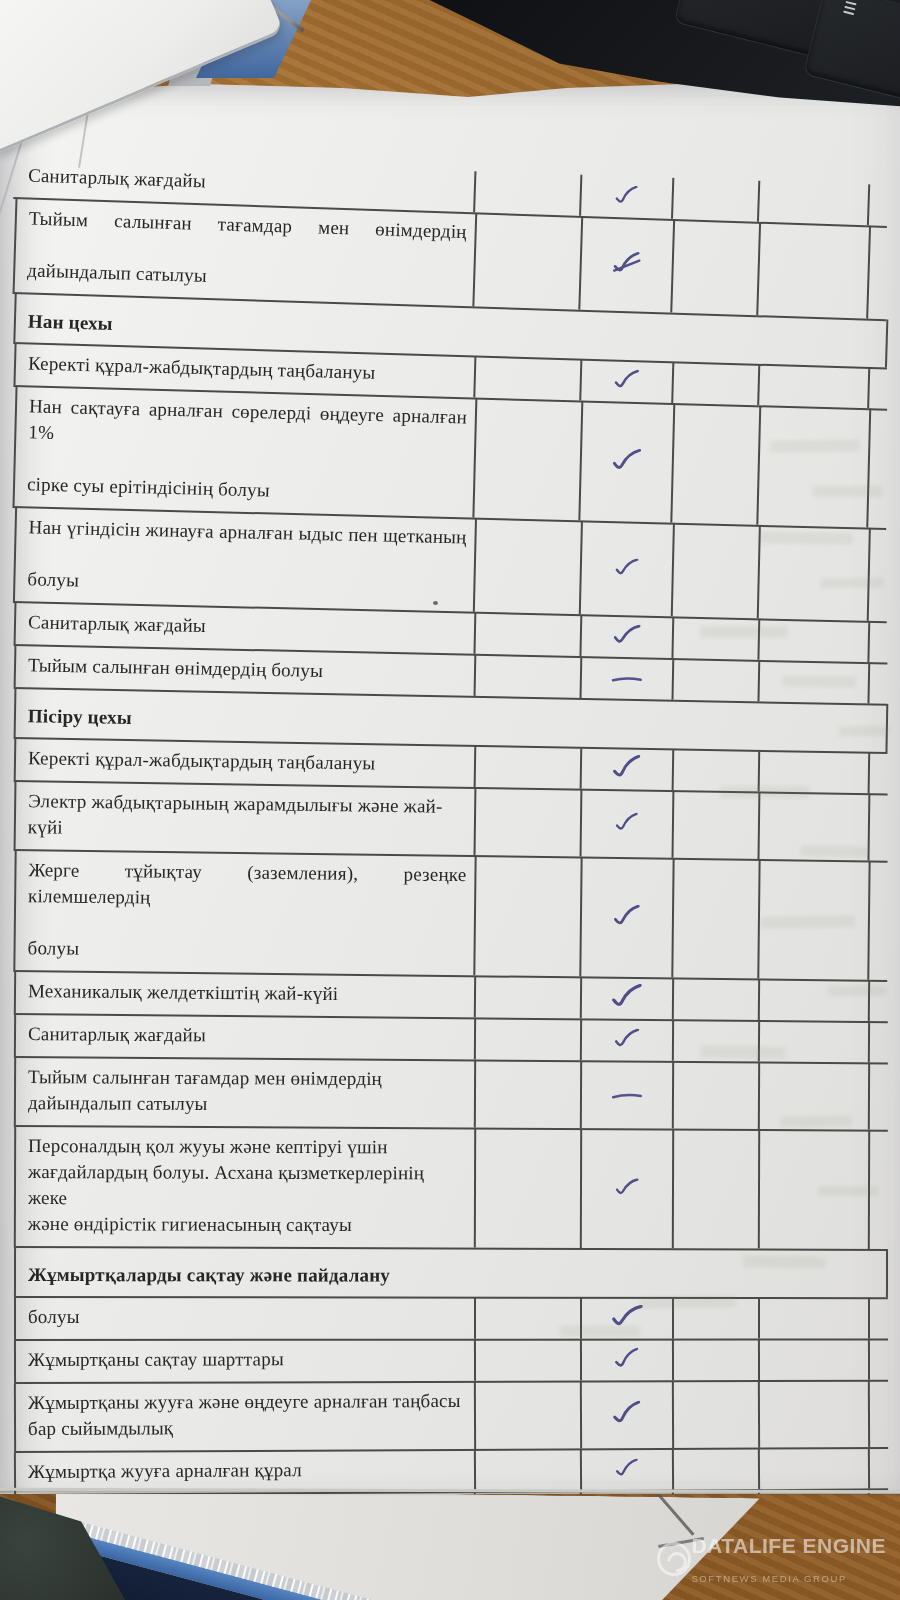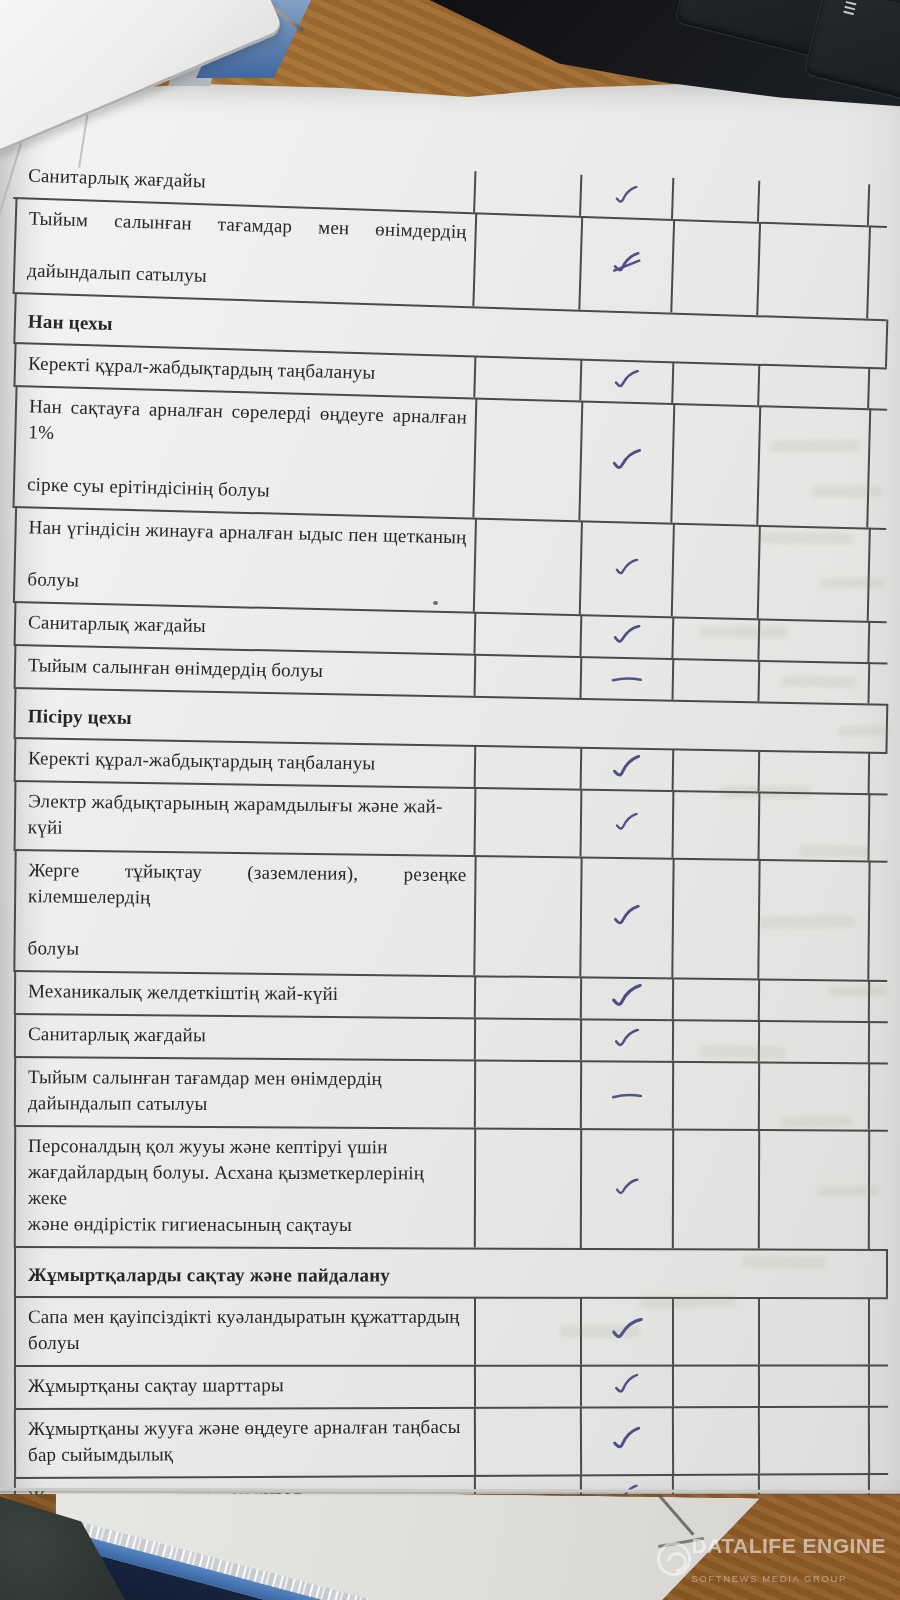--- a/index.html
+++ b/index.html
@@ -353,21 +353,20 @@
         <div class="cell mark-cell c3"></div>
         <div class="cell mark-cell c4"></div>
       </div>
       <div class="trow" style="transform: rotate(0.0818181deg); transform-origin: 0px 50%;">
         <div class="sec-cell">
           <div class="tline">Жұмыртқаларды сақтау және пайдалану</div>
         </div>
       </div>
       <div class="trow" style="transform: rotate(-0.0318181deg); transform-origin: 0px 50%;">
         <div class="cell cell-text">
-          <div class="tline">Сапа мен қауіпсіздікті куәландыратын құжаттардың</div>
           <div class="tline">болуы</div>
         </div>
         <div class="cell mark-cell c1"></div>
         <div class="cell mark-cell c2">
           <svg class="mark-svg" width="32" height="26" viewBox="0 0 30 24" style="transform:rotate(4deg) scale(1.13);opacity:.88">
       <path d="M4 13 C7 17, 9 18, 11 14 C14 8, 19 3, 26 1" stroke="#3c3a7c" stroke-width="2.6" fill="none" stroke-linecap="round"></path>
           </svg>
         </div>
         <div class="cell mark-cell c3"></div>
         <div class="cell mark-cell c4"></div>

